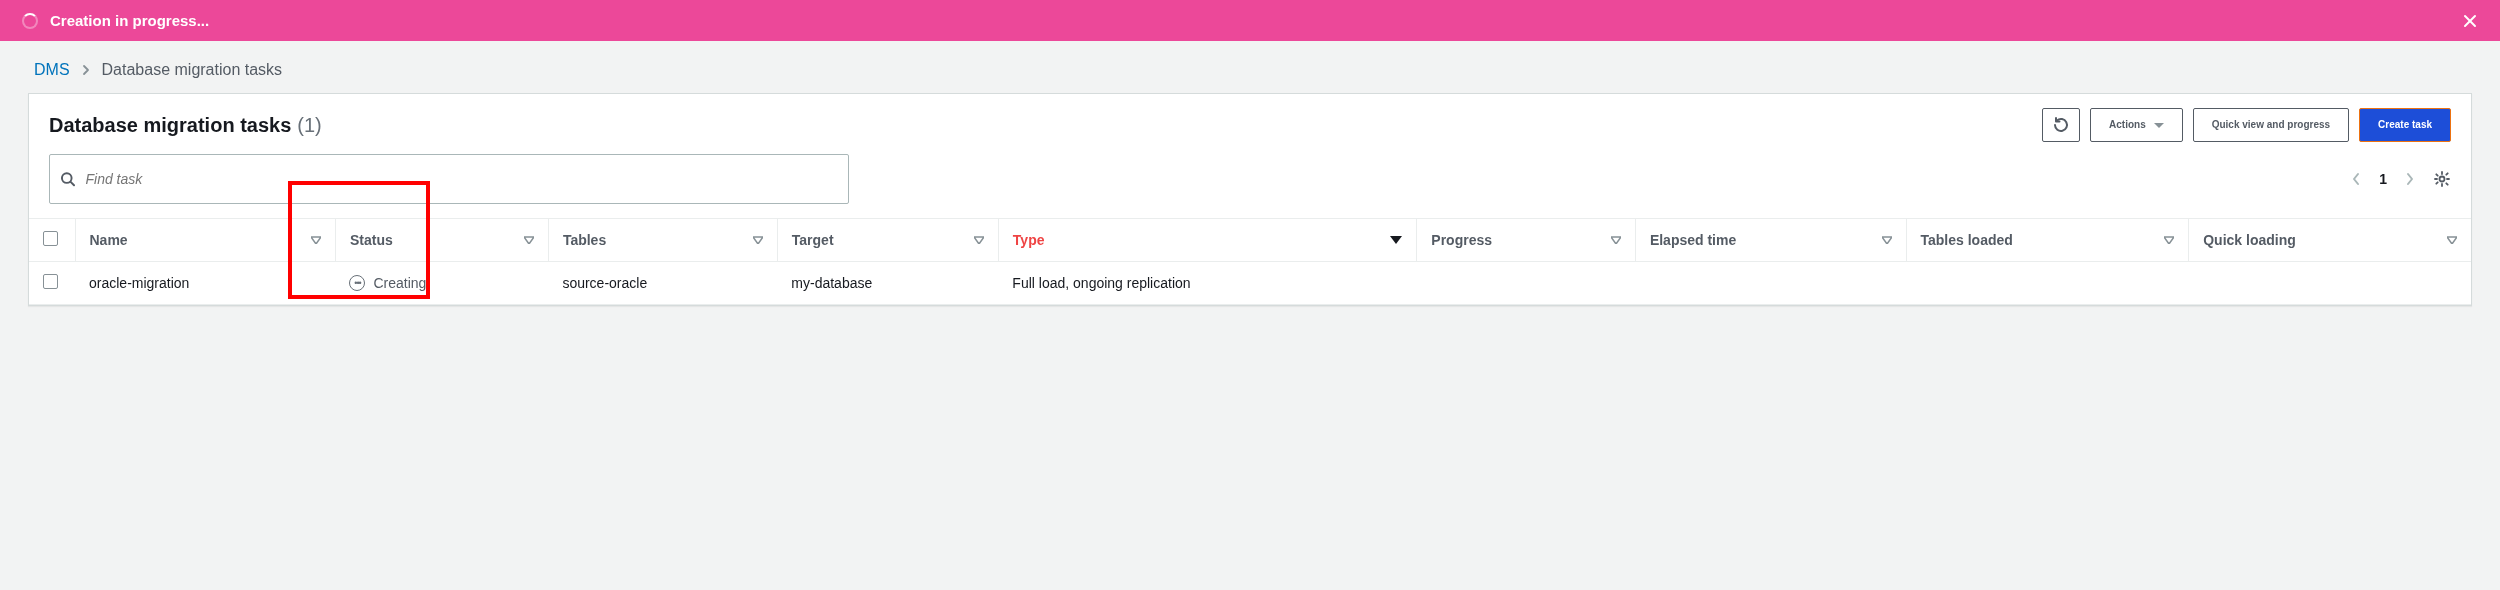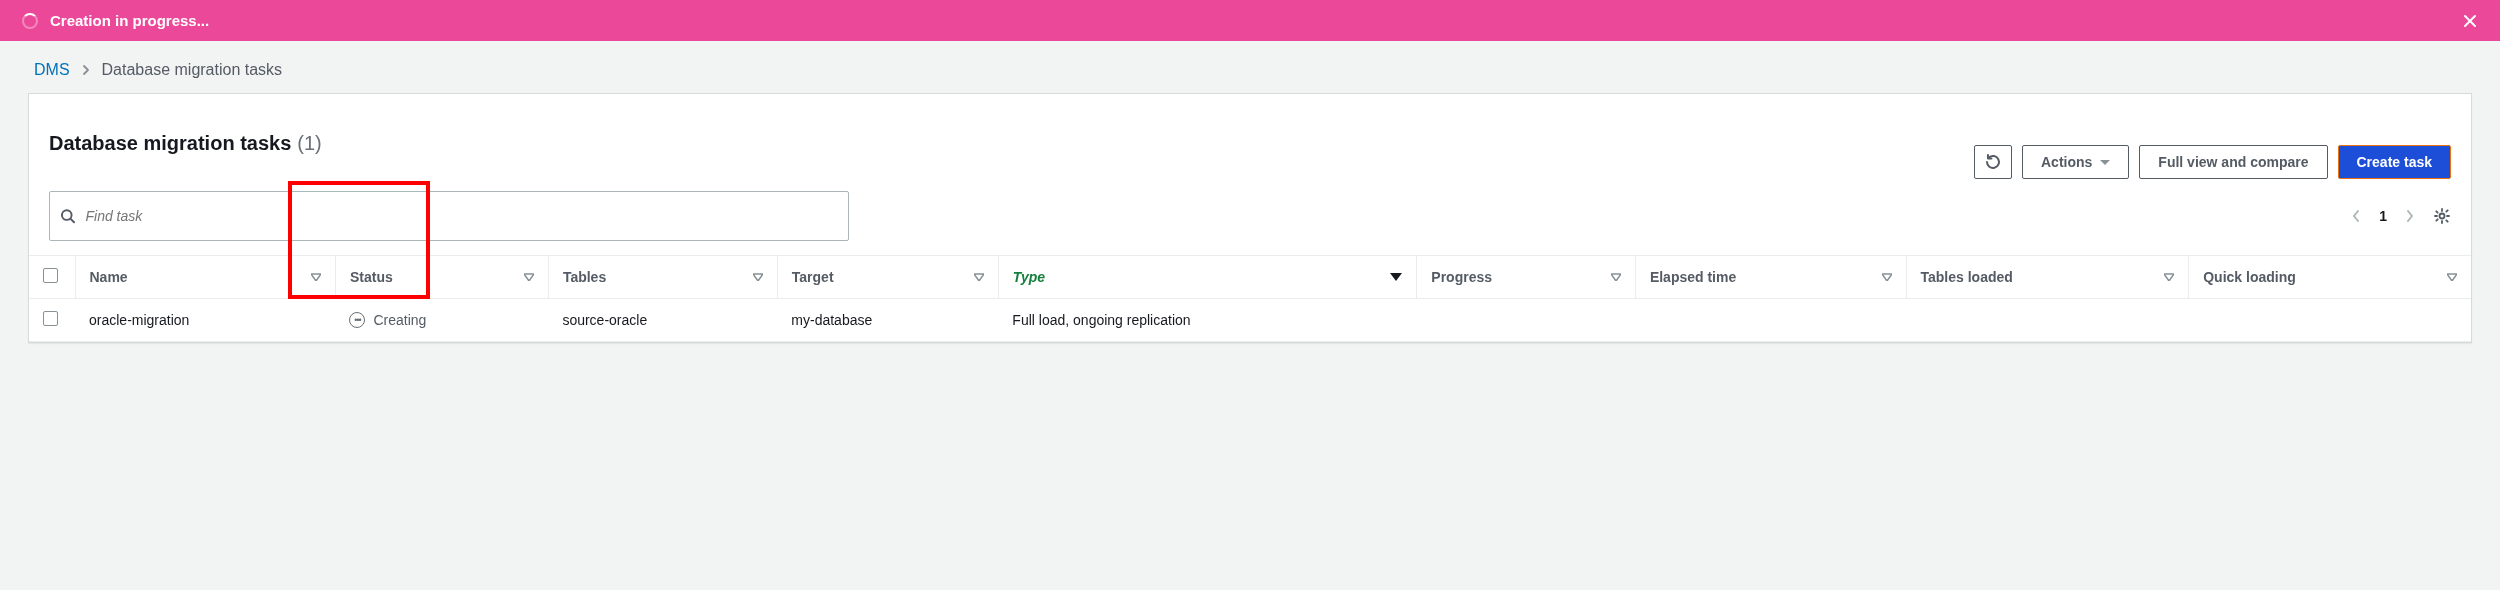--- a/index.html
+++ b/index.html
@@ -65,26 +65,25 @@
   .panel-actions { display: flex; gap: 10px; }
 
   .btn {
     display: inline-flex;
     align-items: center;
     gap: 8px;
     border: 1px solid #545b64;
     background: #fff;
     color: #545b64;
     font-weight: 700;
-    font-size: 14px;
+    font-size: 10px;
     padding: 6px 18px;
     border-radius: 2px;
     cursor: pointer;
     line-height: 20px;
-    margin-top: 37px;
   }
   .btn.icon-only { padding: 6px 10px; }
   .btn-primary {
     background: #1d4ed8;
     border-color: #ec7211;
     color: #fff;
   }
   .caret-down {
     width: 0; height: 0;
     border-left: 5px solid transparent;
@@ -218,21 +217,21 @@
           <svg width="16" height="16" viewBox="0 0 16 16" fill="none" stroke="#545b64" stroke-width="2" stroke-linecap="round" stroke-linejoin="round">
             <path d="M2 8a6 6 0 1 0 2-4.5"></path>
                 <polyline points="3,1 3,4.5 6.5,4.5"></polyline>
           </svg>
         </button>
         <button class="btn">
           <span>Actions</span>
           <span class="caret-down"></span>
         </button>
         <button class="btn">
-          <span>Full view and compare</span>
+          <span>Quick view and progress</span>
         </button>
         <button class="btn btn-primary">
           <span>Create task</span>
         </button>
       </div>
     </div>
 
     <div class="toolbar-row">
       <div class="search">
         <svg width="16" height="16" viewBox="0 0 16 16" fill="none" stroke-width="2" stroke-linecap="round">
@@ -301,21 +300,21 @@
           <th>
                 <div class="th-inner">
                   <span>Target</span>
                   <span class="th-outline">
                     <svg width="10" height="8">
                       <polygon points="5,8 0,1 10,1" fill="none" stroke="#879196" stroke-width="1.5" stroke-linejoin="round"></polygon>
                     </svg>
                   </span>
                 </div>
               </th>
-          <th style="color:#15803d;font-style:italic;">
+          <th style="color:#ef4444;">
                 <div class="th-inner">
                   <span>Type</span>
                   <span class="sort-solid"></span>
                 </div>
               </th>
           <th>
                 <div class="th-inner">
                   <span>Progress</span>
                   <span class="th-outline">
                     <svg width="10" height="8">

